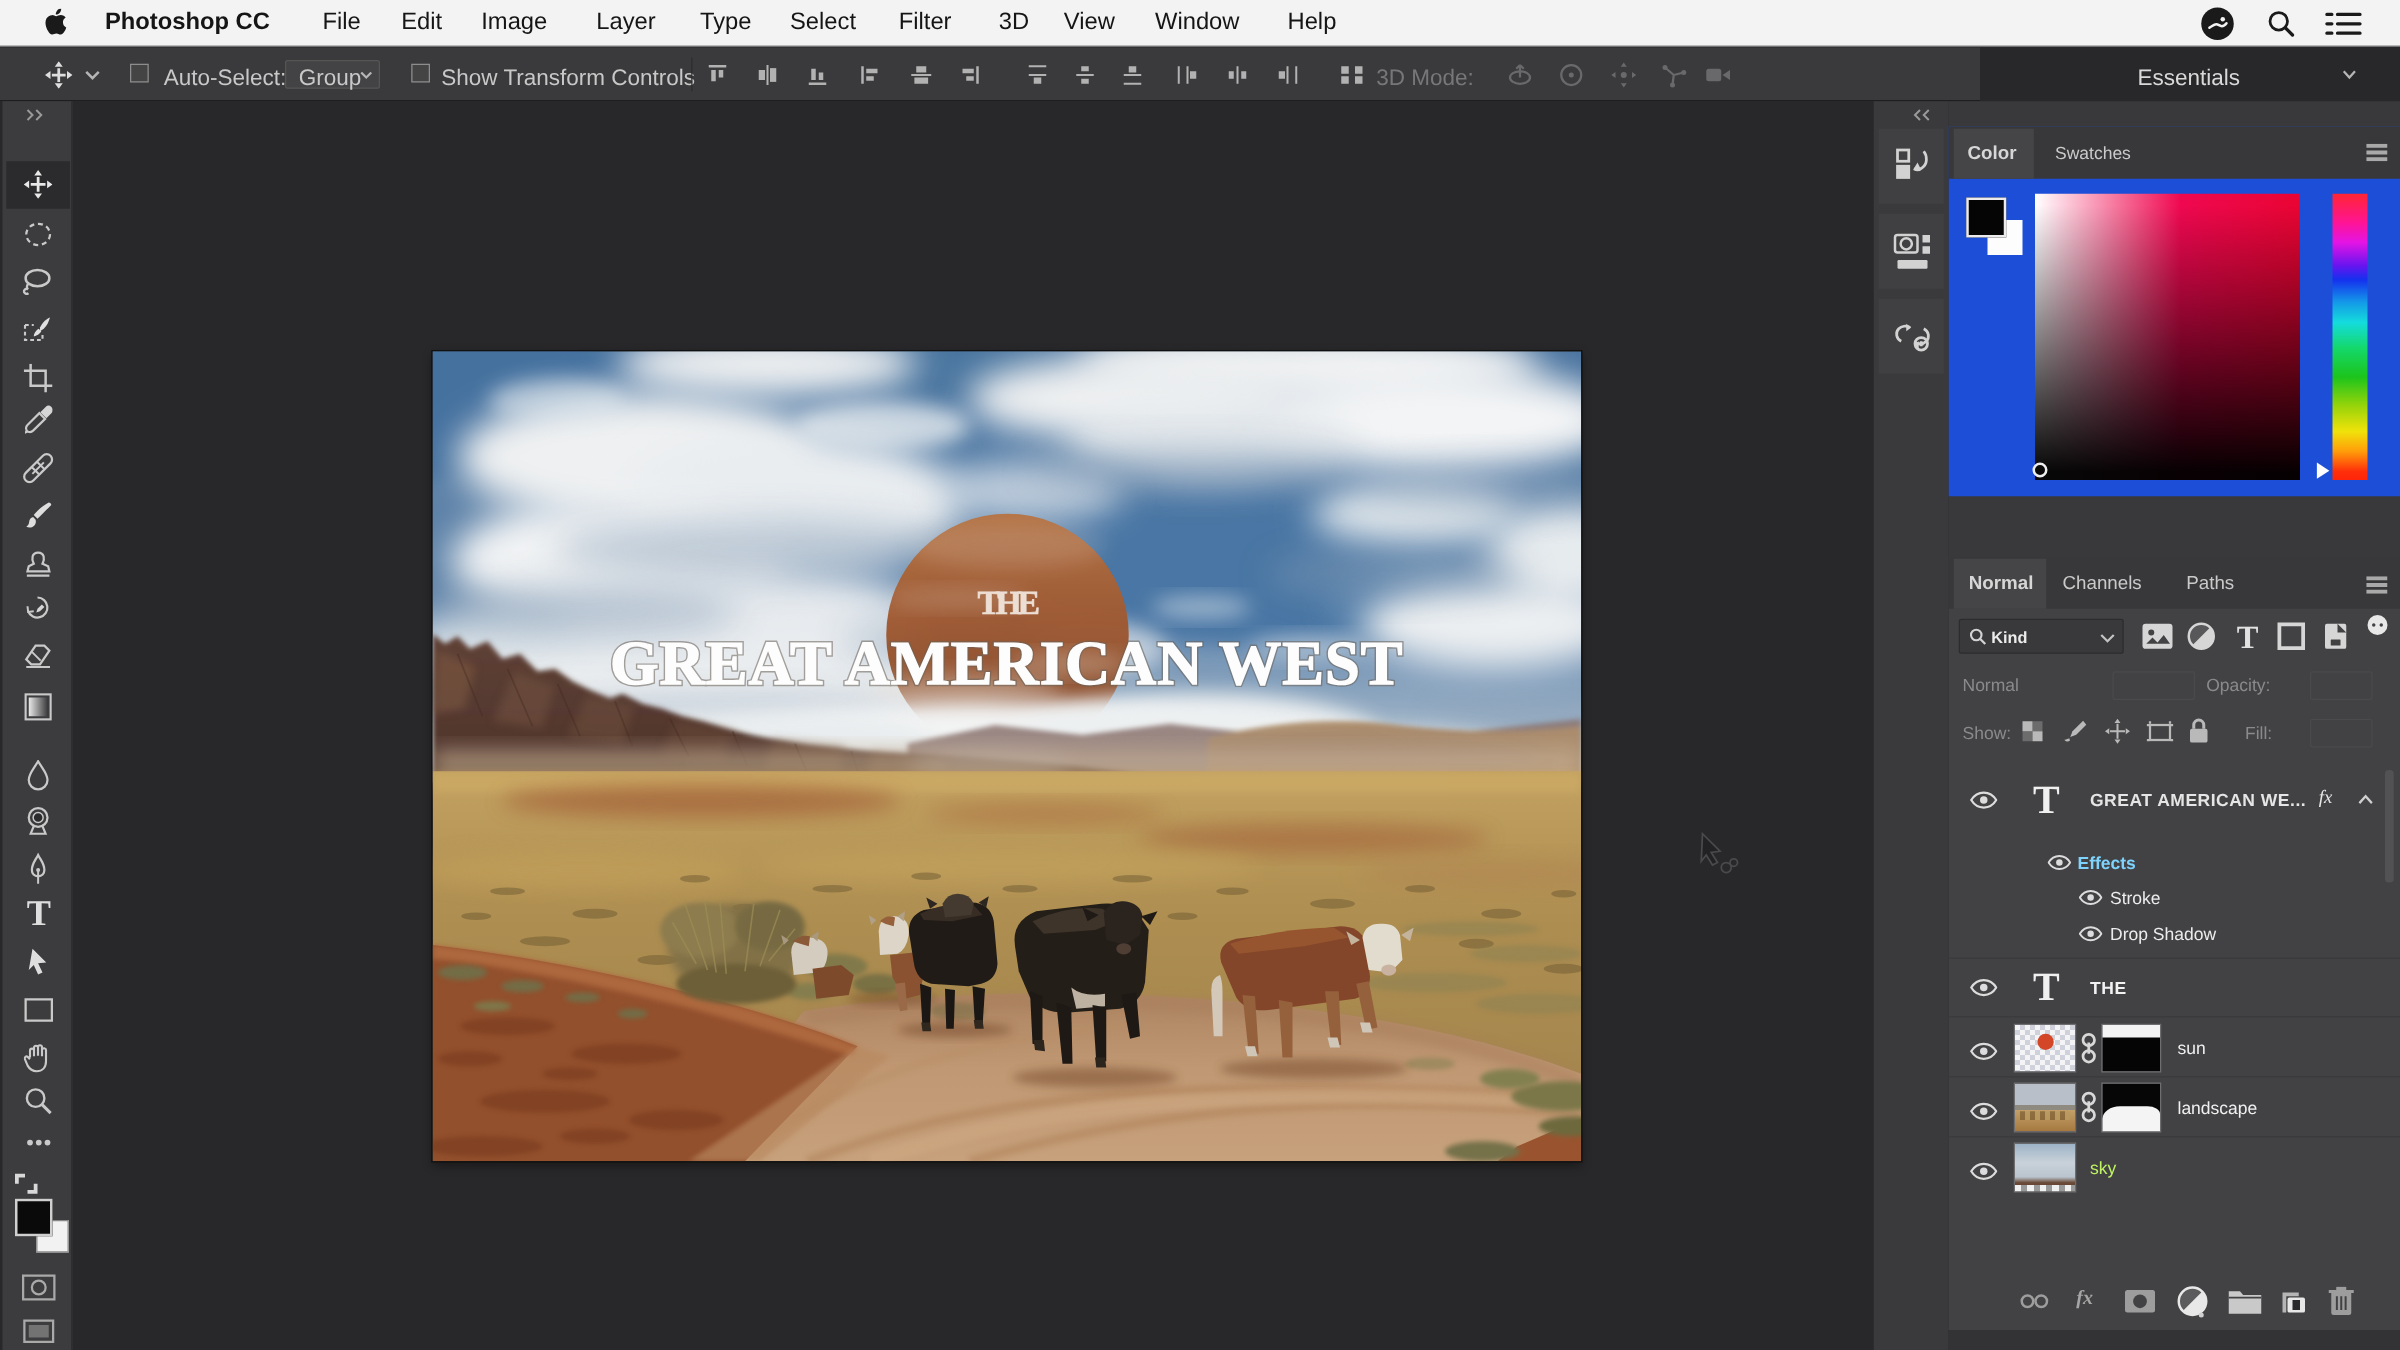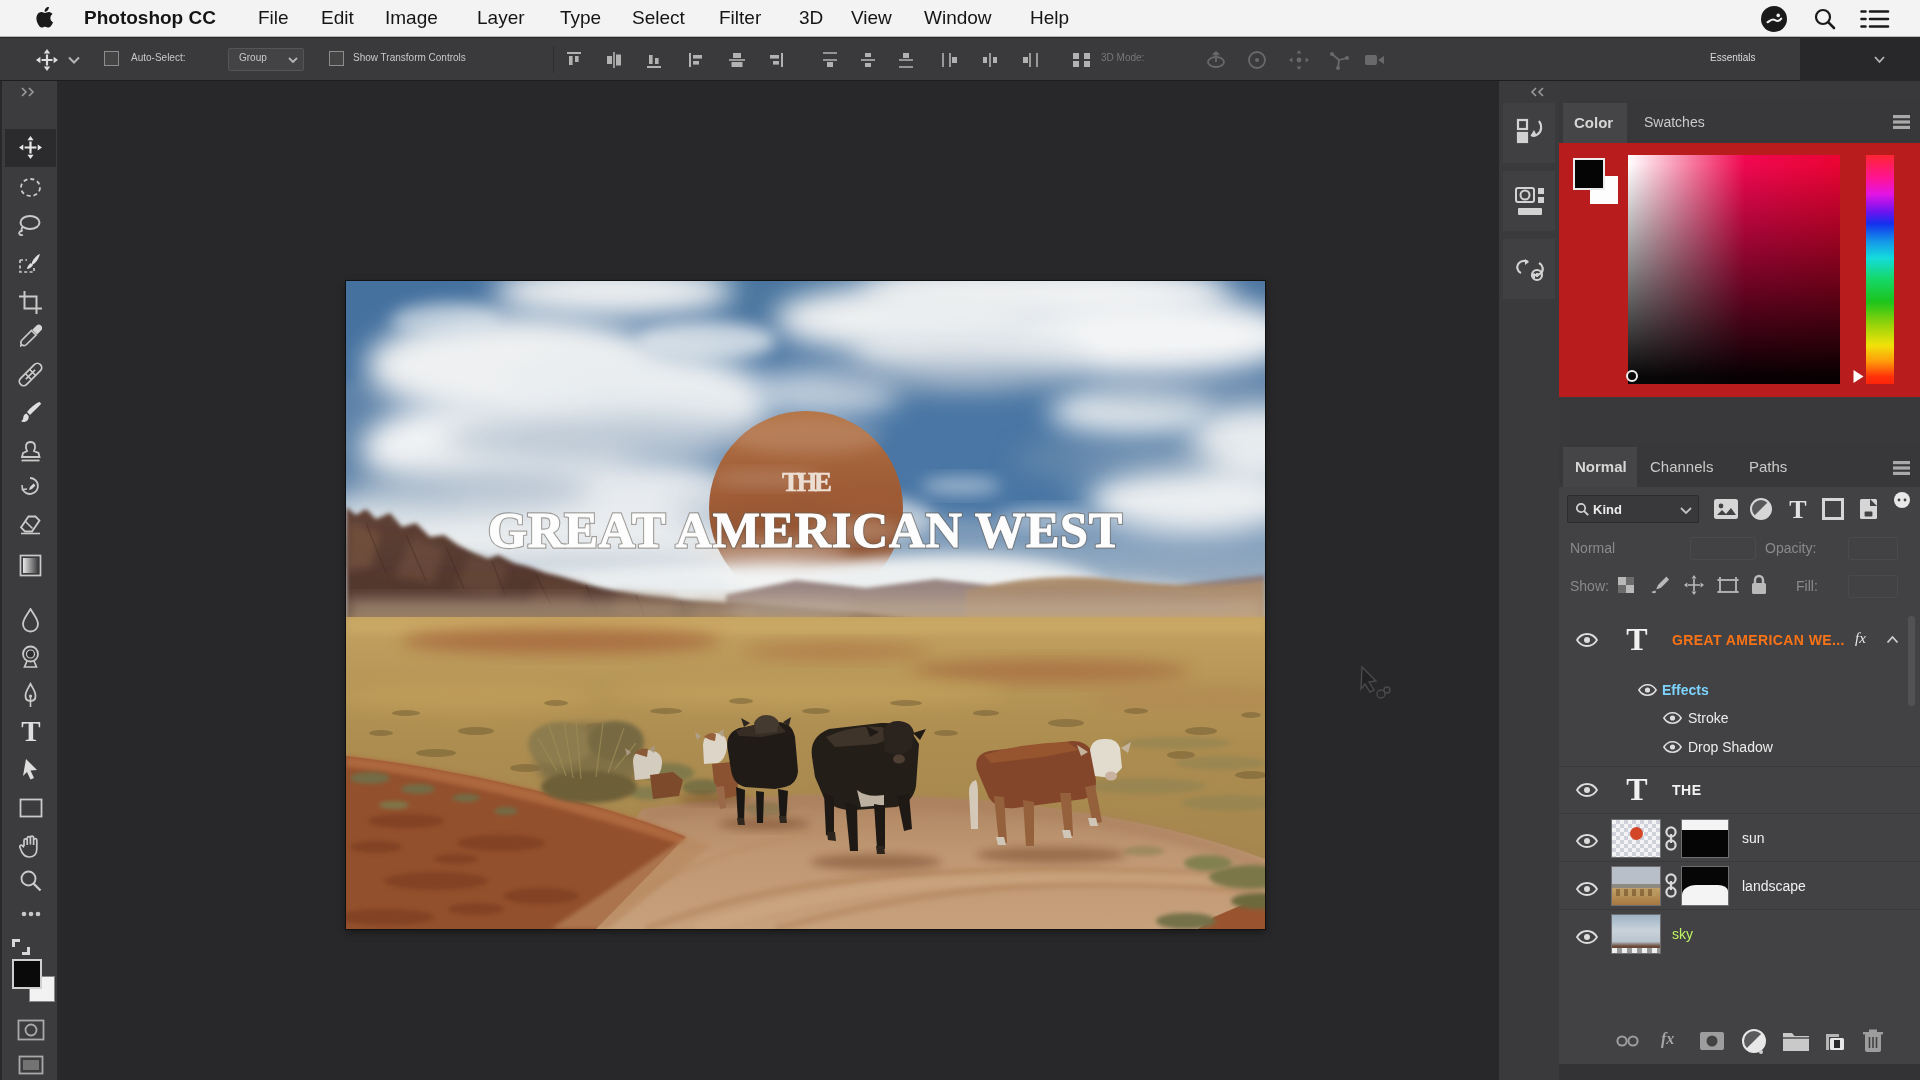--- a/index.html
+++ b/index.html
@@ -1,18 +1,18 @@
 <!DOCTYPE html>
 <html><head><meta charset="utf-8"><style>
 *{margin:0;padding:0;box-sizing:border-box}
 html,body{width:1920px;height:1080px;overflow:hidden;background:#28282a;font-family:"Liberation Sans",sans-serif;-webkit-font-smoothing:antialiased}
 .abs{position:absolute}
 #menubar{position:absolute;left:0;top:0;width:1920px;height:37px;background:#f3f3f3;border-bottom:1px solid #b9b9b9;color:#151515;font-size:19px}
 .mi{position:absolute;top:7px;white-space:nowrap}
-#optbar{position:absolute;left:0;top:38px;width:1800px;height:43px;background:#3a3a3c;border-bottom:1px solid #1e1e20;color:#c8c8c8;font-size:10px}
+#optbar{position:absolute;left:0;top:38px;width:1584px;height:43px;background:#3a3a3c;border-bottom:1px solid #1e1e20;color:#c8c8c8;font-size:18px}
 #toolbar{position:absolute;left:2px;top:81px;width:56px;height:999px;background:#3c3c3e;border-right:1px solid #2a2a2c}
 #canvas{position:absolute;left:346px;top:281px;width:919px;height:648px;outline:1px solid #111;box-shadow:0 3px 8px rgba(0,0,0,.45)}
 #dock{position:absolute;left:1499px;top:81px;width:60px;height:999px;background:#3a3a3c}
 #panels{position:absolute;left:1559px;top:81px;width:361px;height:999px;background:#39393b}
 .tabbar{position:absolute;left:0;width:100%;background:#353537}
 .tab{position:absolute;color:#d6d6d6;font-weight:bold}
 .tab.on{background:#454547}
 svg{display:block}
 </style></head>
 <body>
@@ -598,21 +598,21 @@
         <path d="M26 10c4 2 5 7 2 10-2 2-6 3-9 1"></path>
         <path d="M12 6l4 3-4 3z" fill="#d2d2d2" stroke="none"></path>
         <path d="M22 26l-4-3 4-3z" fill="#d2d2d2" stroke="none"></path>
         <circle cx="24" cy="22" r="5"></circle>
         <path d="M22 22h4M24 20v4"></path>
       </g>
     </svg>
 </div>
 
 <div id="panels">
- <div class="abs" style="left:0;top:20px;width:361px;height:296px;background:#b91c1c">
+ <div class="abs" style="left:0;top:20px;width:361px;height:296px;background:#1d4ed8">
   <div class="tabbar" style="top:0;height:42px;background:#38383a"></div>
   <div class="tab on" style="left:4px;top:2px;width:64px;height:40px;font-size:15px">
         <span style="position:absolute;left:11px;top:11px">Color</span>
       </div>
   <div class="tab" style="left:68px;top:2px;width:110px;height:40px;background:none;font-weight:normal;color:#cacaca;font-size:14px">
         <span style="position:absolute;left:17px;top:11px">Swatches</span>
       </div>
   <svg class="abs" style="left:334px;top:14px" width="17" height="14" viewBox="0 0 17 14">
         <g fill="#a9a9a9">
           <rect x="0" y="0" width="17" height="3.2"></rect>
@@ -716,21 +716,21 @@
         <path d="M6 10V7a4 4 0 0 1 8 0v3" fill="none" stroke="#b9b9b9" stroke-width="2.4"></path>
       </svg>
   <div class="abs" style="left:237px;top:133px;color:#8a8a8c;font-size:14px">Fill:</div>
   <div class="abs" style="left:289px;top:130px;width:50px;height:23px;border:1px solid #4a4a4c;border-radius:2px"></div>
   <div id="layerrows" class="abs" style="left:0;top:163px;width:361px;height:400px">
     <svg class="abs" style="left:17px;top:24px" width="22" height="16" viewBox="0 0 22 16">
           <path d="M11 2C6 2 2.5 5.5 1 8c1.5 2.5 5 6 10 6s8.5-3.5 10-6c-1.5-2.5-5-6-10-6z" fill="none" stroke="#dcdcdc" stroke-width="1.8"></path>
           <circle cx="11" cy="8" r="3" fill="#dcdcdc"></circle>
         </svg>
     <div class="abs" style="left:63px;top:13px;width:30px;color:#f0f0f0;font-family:'Liberation Serif',serif;font-size:32px;font-weight:bold;text-align:center">T</div>
-    <div class="abs" style="left:113px;top:24px;color:#f97316;font-size:14px;font-weight:bold;letter-spacing:.4px">GREAT AMERICAN WE...</div>
+    <div class="abs" style="left:113px;top:24px;color:#e5e5e5;font-size:14px;font-weight:bold;letter-spacing:.4px">GREAT AMERICAN WE...</div>
     <div class="abs" style="left:296px;top:22px;color:#e8e8e8;font-size:15px;font-style:italic;font-family:'Liberation Serif',serif">fx</div>
     <svg class="abs" style="left:327px;top:27px" width="13" height="9" viewBox="0 0 13 9">
           <path d="M1.5 7.5L6.5 2l5 5.5" stroke="#cfcfcf" stroke-width="1.8" fill="none"></path>
         </svg>
     <div class="abs" style="left:349px;top:8px;width:7px;height:90px;background:#525254;border-radius:3px"></div>
     <svg class="abs" style="left:79px;top:75px" width="19" height="14" viewBox="0 0 22 16">
           <path d="M11 2C6 2 2.5 5.5 1 8c1.5 2.5 5 6 10 6s8.5-3.5 10-6c-1.5-2.5-5-6-10-6z" fill="none" stroke="#dcdcdc" stroke-width="1.8"></path>
           <circle cx="11" cy="8" r="3" fill="#dcdcdc"></circle>
         </svg>
     <div class="abs" style="left:103px;top:74px;color:#7dd3fc;font-size:14px;font-weight:bold">Effects</div>

